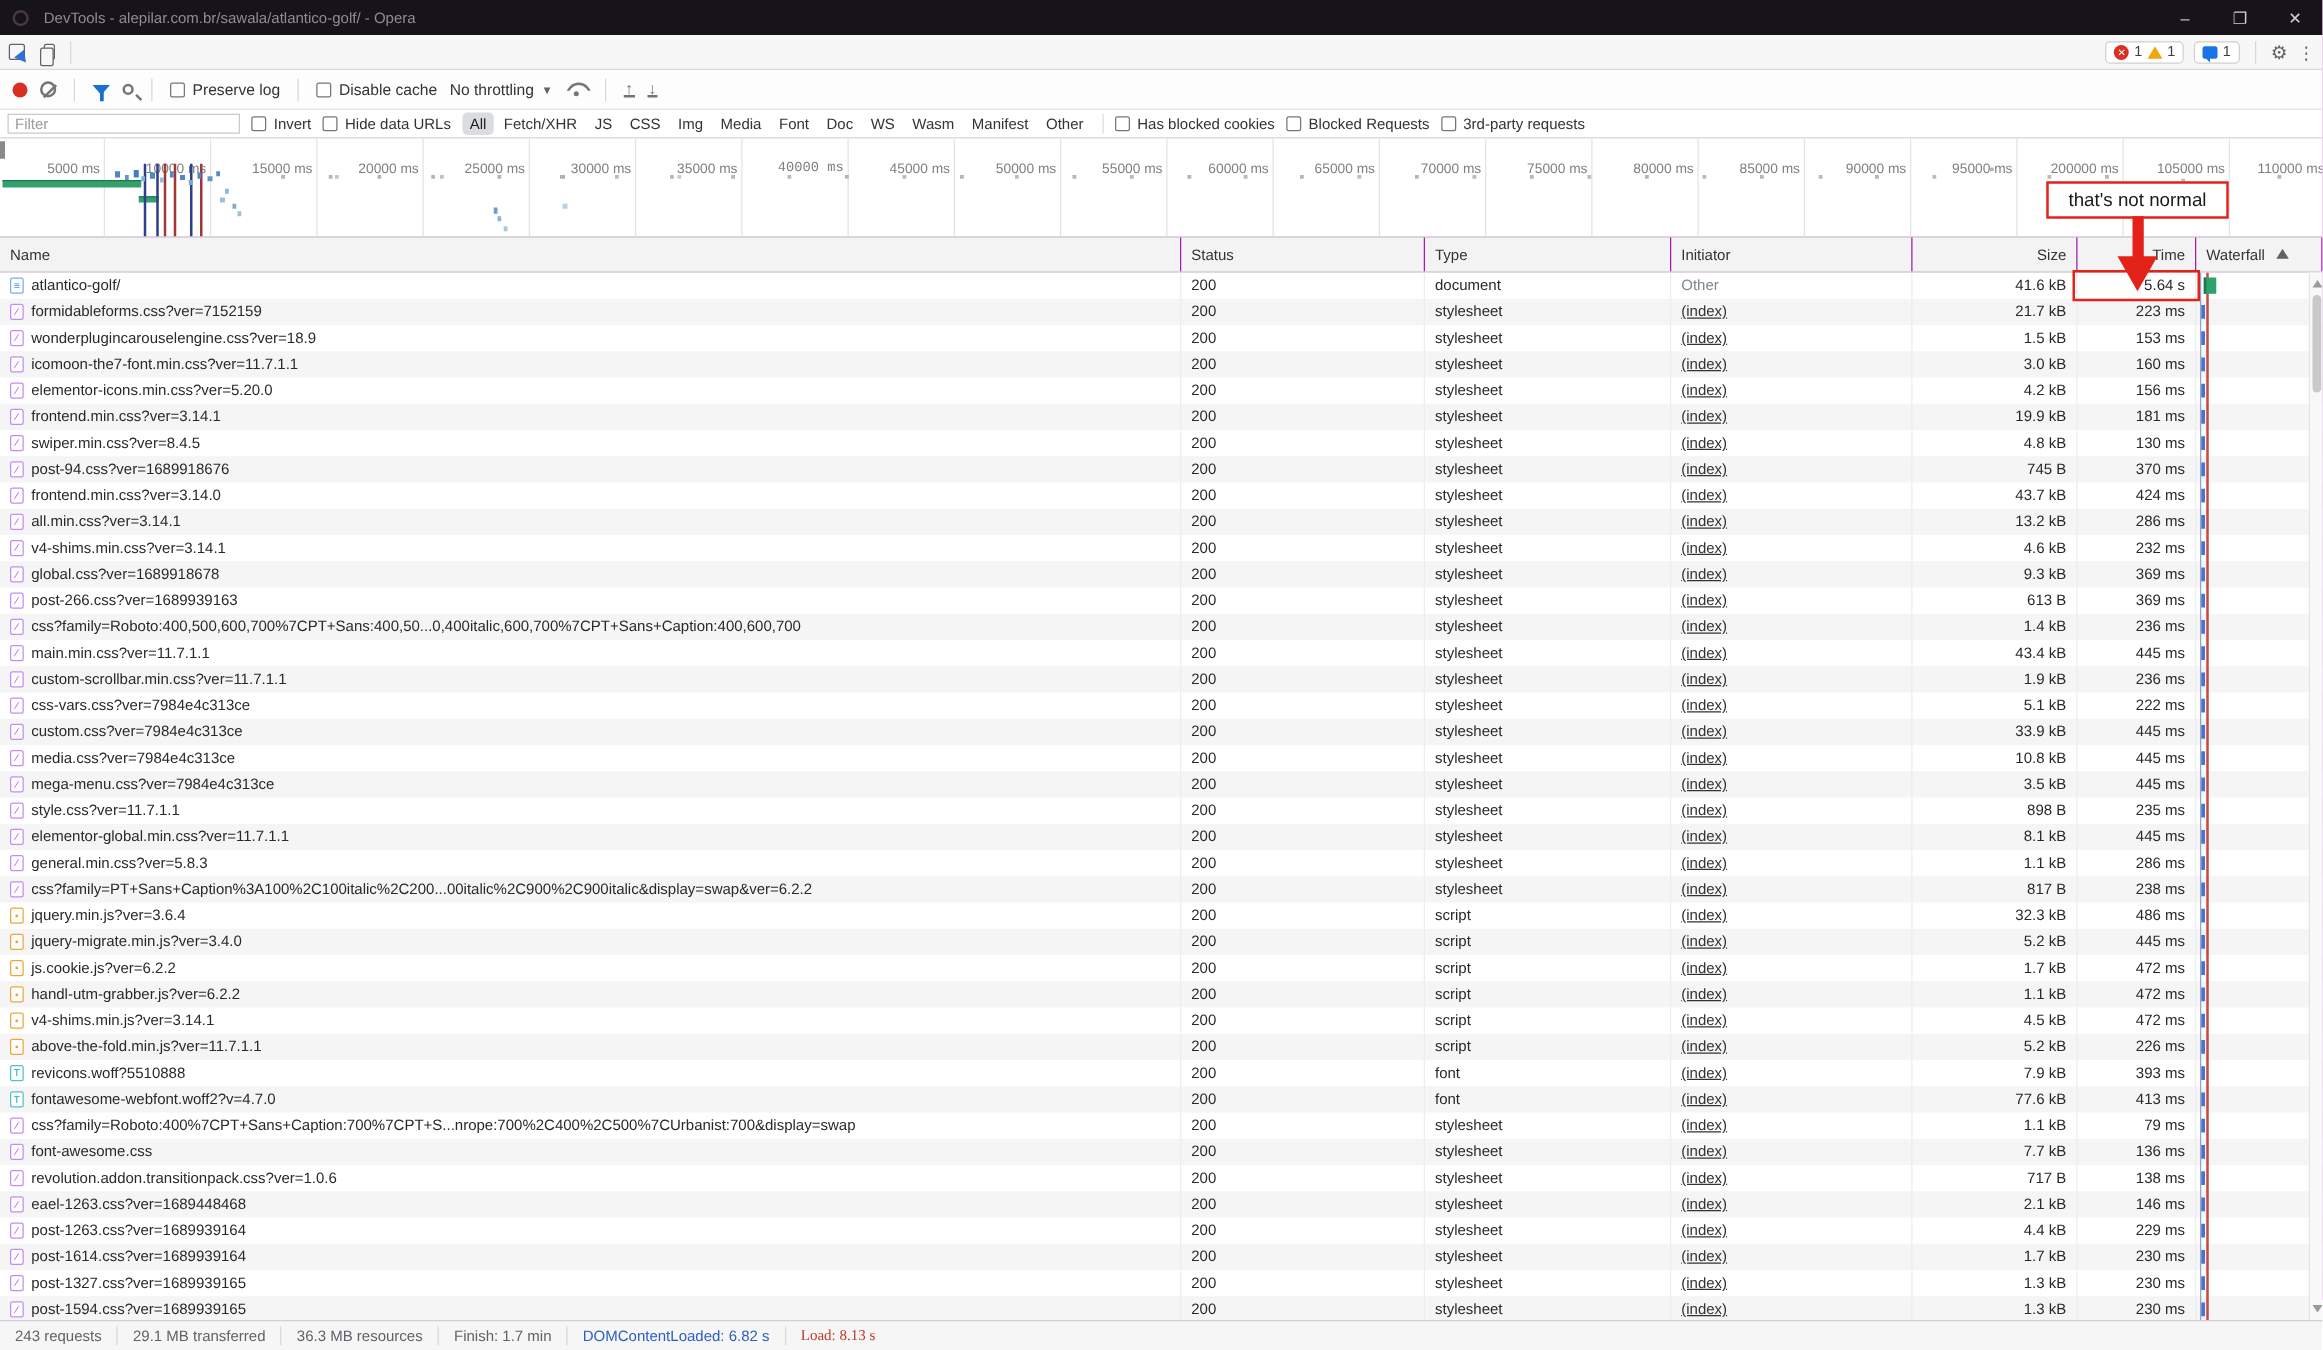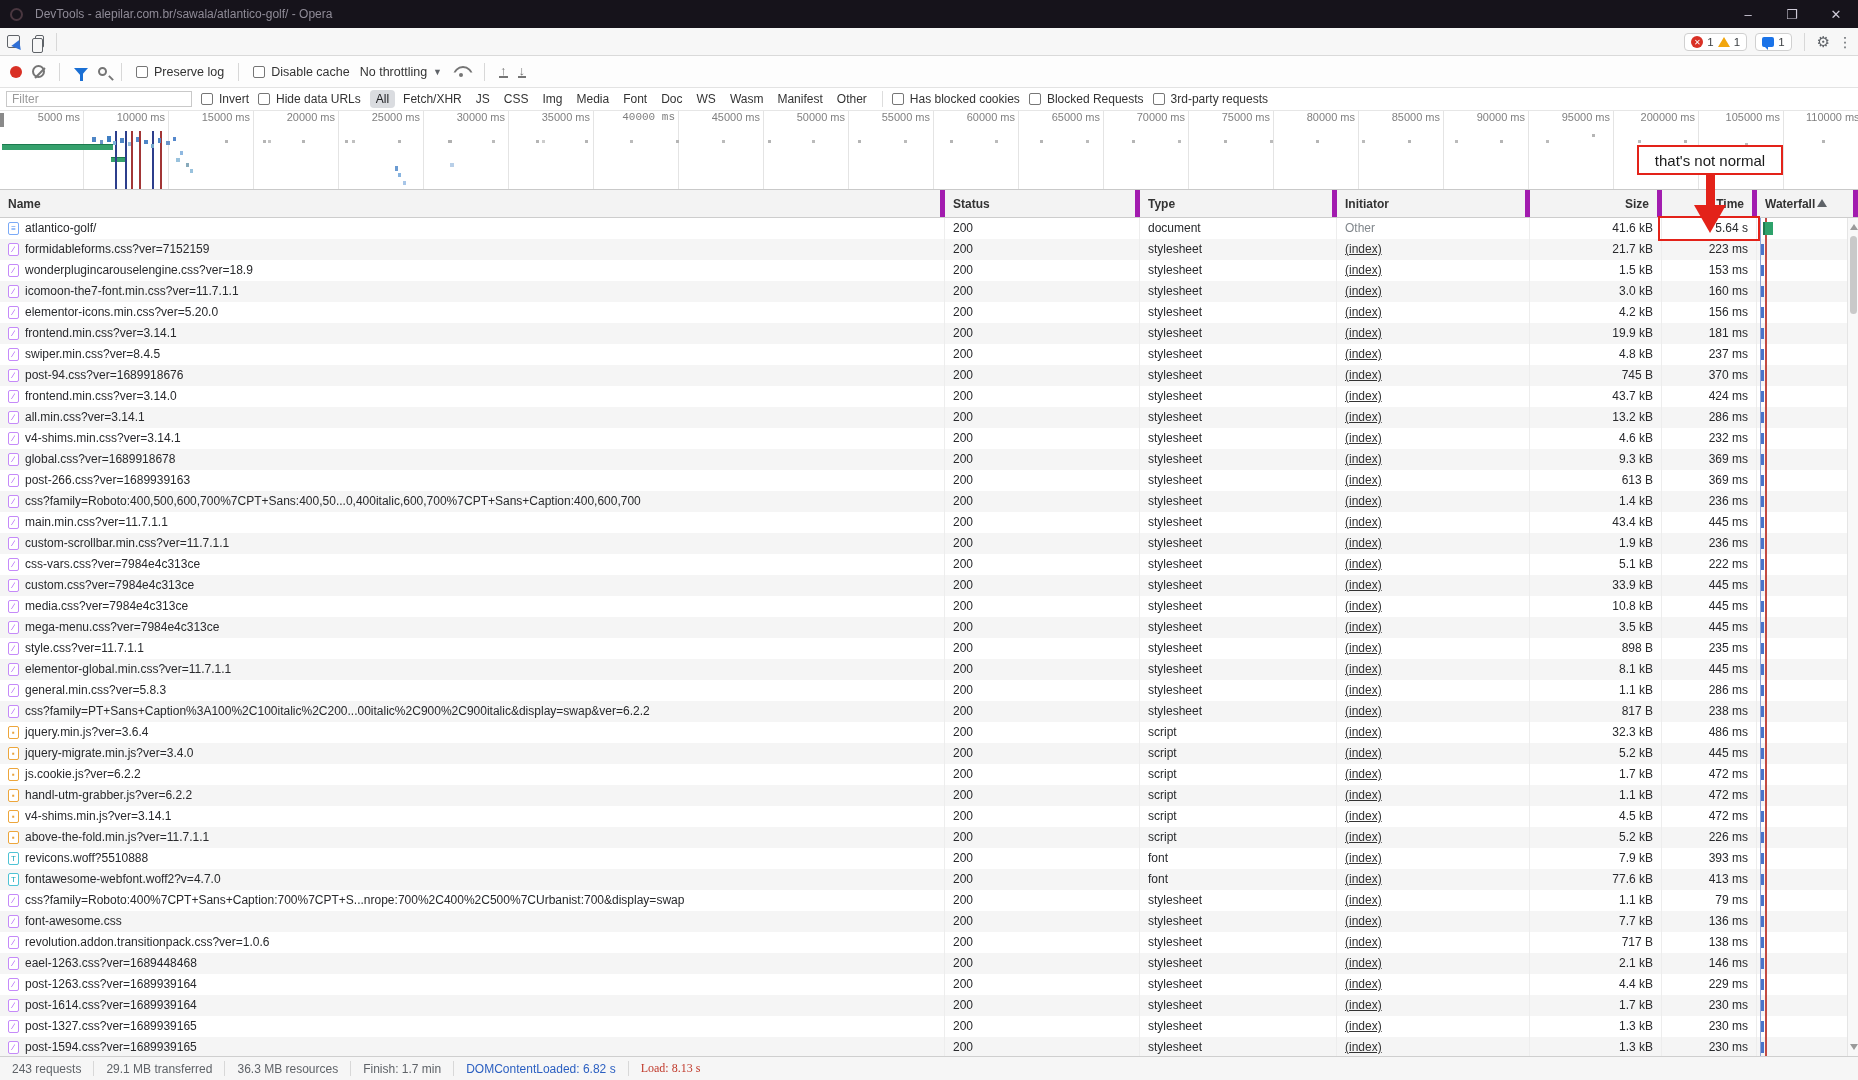--- a/index.html
+++ b/index.html
@@ -76,31 +76,31 @@
     padding:0 5px; color:#333; font-family:"Liberation Sans",sans-serif; }
   #filter-input::placeholder { color:#9a9a9a; }
   .chip { padding:2px 6px; border-radius:4px; color:#333; white-space:nowrap; }
   .chip.active { background:#dadce0; color:#202124; }
   .fsep { width:1px; height:16px; background:#ddd; }
 
   
   #overview { position:absolute; left:0; top:110px; width:1858px; height:80px; background:#fff;
     border-top:1px solid #e6e6e6; border-bottom:1px solid #c9c9c9; overflow:hidden; }
   .gridline { position:absolute; top:0; width:1px; height:80px; background:#e4e4e4; }
-  .rlabel { position:absolute; top:0; height:13px; font-size:11px; color:#7f7f7f; white-space:nowrap; }
+  .rlabel { position:absolute; top:18px; height:13px; font-size:11px; color:#7f7f7f; white-space:nowrap; }
   .ov-grab { position:absolute; left:0; top:2px; width:4px; height:14px; background:#8a8a8a; }
   .ovmark { position:absolute; }
   .ovline { position:absolute; top:20px; width:2px; height:60px; }
 
   
   .gridrow { display:grid; grid-template-columns:945px 195px 197px 193px 132px 95px 101px; }
   #thead { position:absolute; left:0; top:190px; width:1858px; height:28px; background:#f3f3f3;
     border-bottom:1px solid #cdcdcd; font-size:12px; color:#333; }
-  #thead .hcell { display:flex; align-items:center; padding:0 8px; border-right:5px solid #a21caf;
-    position:relative; white-space:nowrap;font-weight:bold; }
+  #thead .hcell { display:flex; align-items:center; padding:0 8px; border-right:1px solid #a21caf;
+    position:relative; white-space:nowrap; }
   #thead .hcell.num { justify-content:flex-end; }
   .sort-tri { position:absolute; right:26px; top:9px; width:0; height:0; border-left:5px solid transparent;
     border-right:5px solid transparent; border-bottom:8px solid #5f6368; }
   #tbody { position:absolute; left:0; top:218px; width:1858px; height:838px; overflow:hidden; background:#fff; }
   .rrow { height:21px; line-height:21px; font-size:12px; color:#28292c; }
   .rrow:nth-child(even) { background:#f5f5f5; }
   .cell { padding:0 8px; border-right:1px solid #ededed; overflow:hidden; white-space:nowrap;
     text-overflow:clip; display:flex; align-items:center; }
   .cell.num { justify-content:flex-end; }
   .namecell { gap:6px; }
@@ -479,21 +479,21 @@
         <div class="cell namecell">
           <span class="ficon css">∕</span>
           <span>swiper.min.css?ver=8.4.5</span>
         </div>
         <div class="cell">200</div>
         <div class="cell">stylesheet</div>
         <div class="cell">
           <span class="init-link">(index)</span>
         </div>
         <div class="cell num">4.8 kB</div>
-        <div class="cell num">237 ms</div>
+        <div class="cell num">130 ms</div>
         <div class="cell wfcell">
           <span class="wf-dash"></span>
         </div>
       </div>
       <div class="gridrow rrow">
         <div class="cell namecell">
           <span class="ficon css">∕</span>
           <span>post-94.css?ver=1689918676</span>
         </div>
         <div class="cell">200</div>

